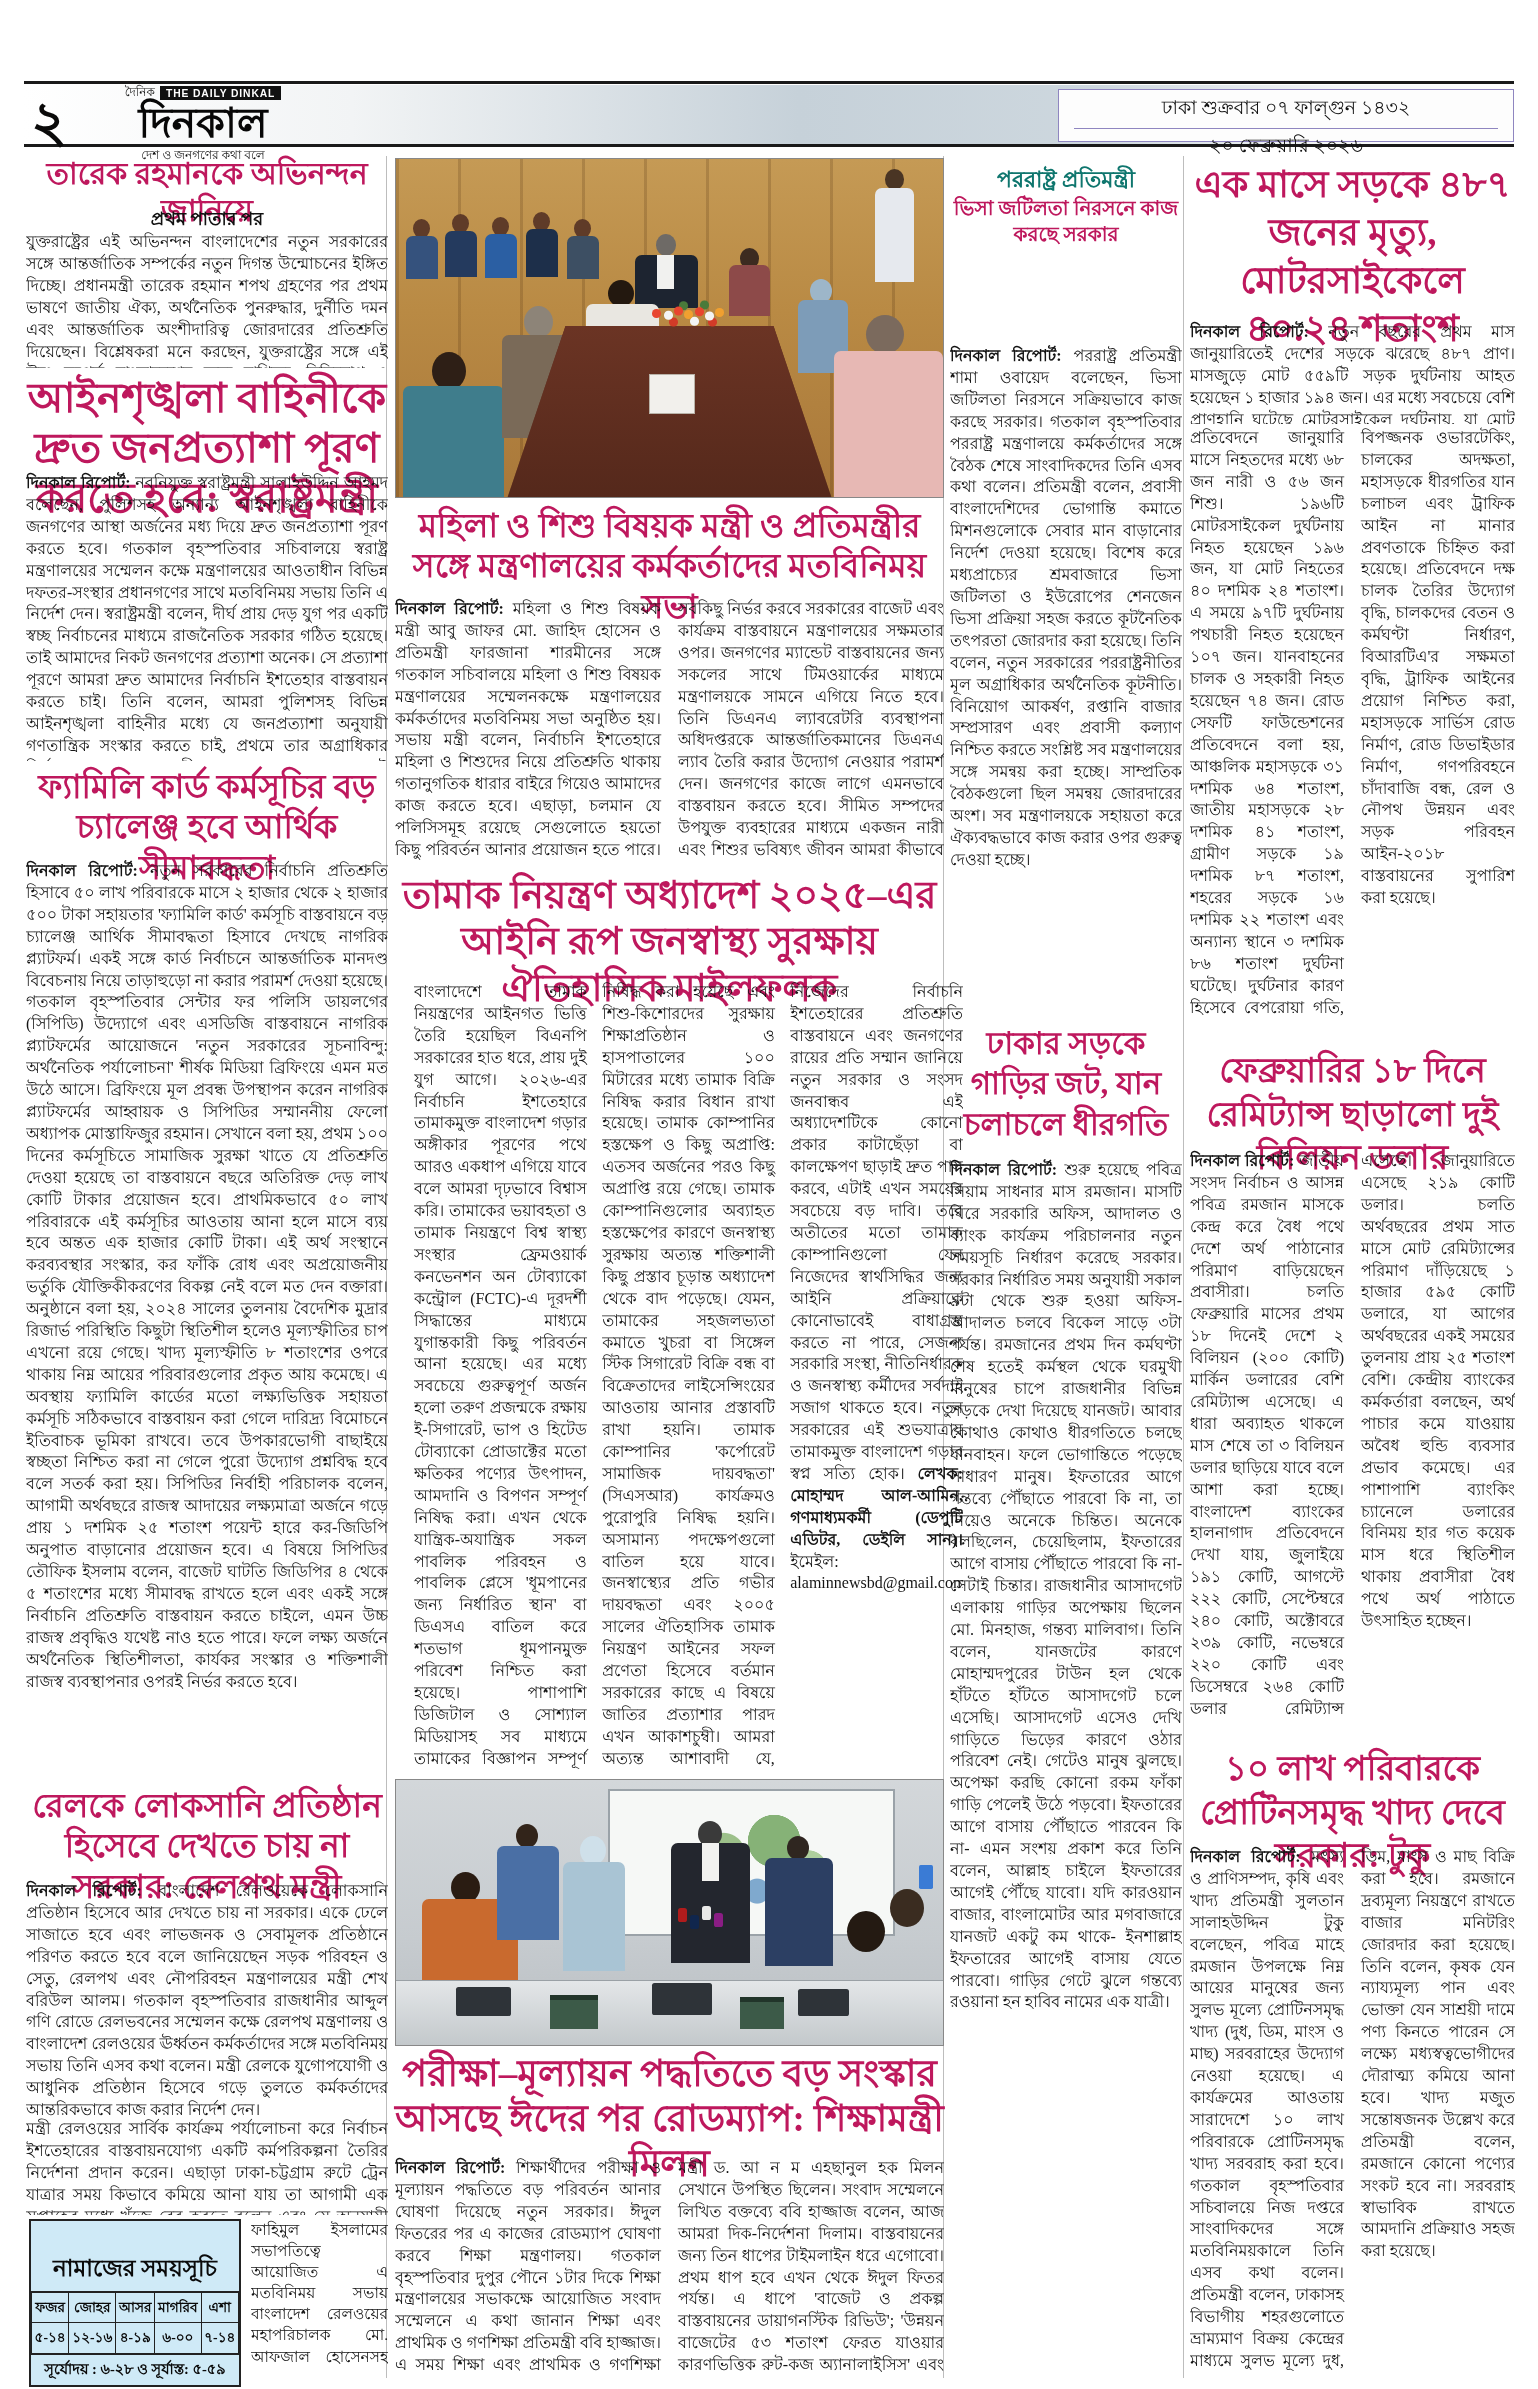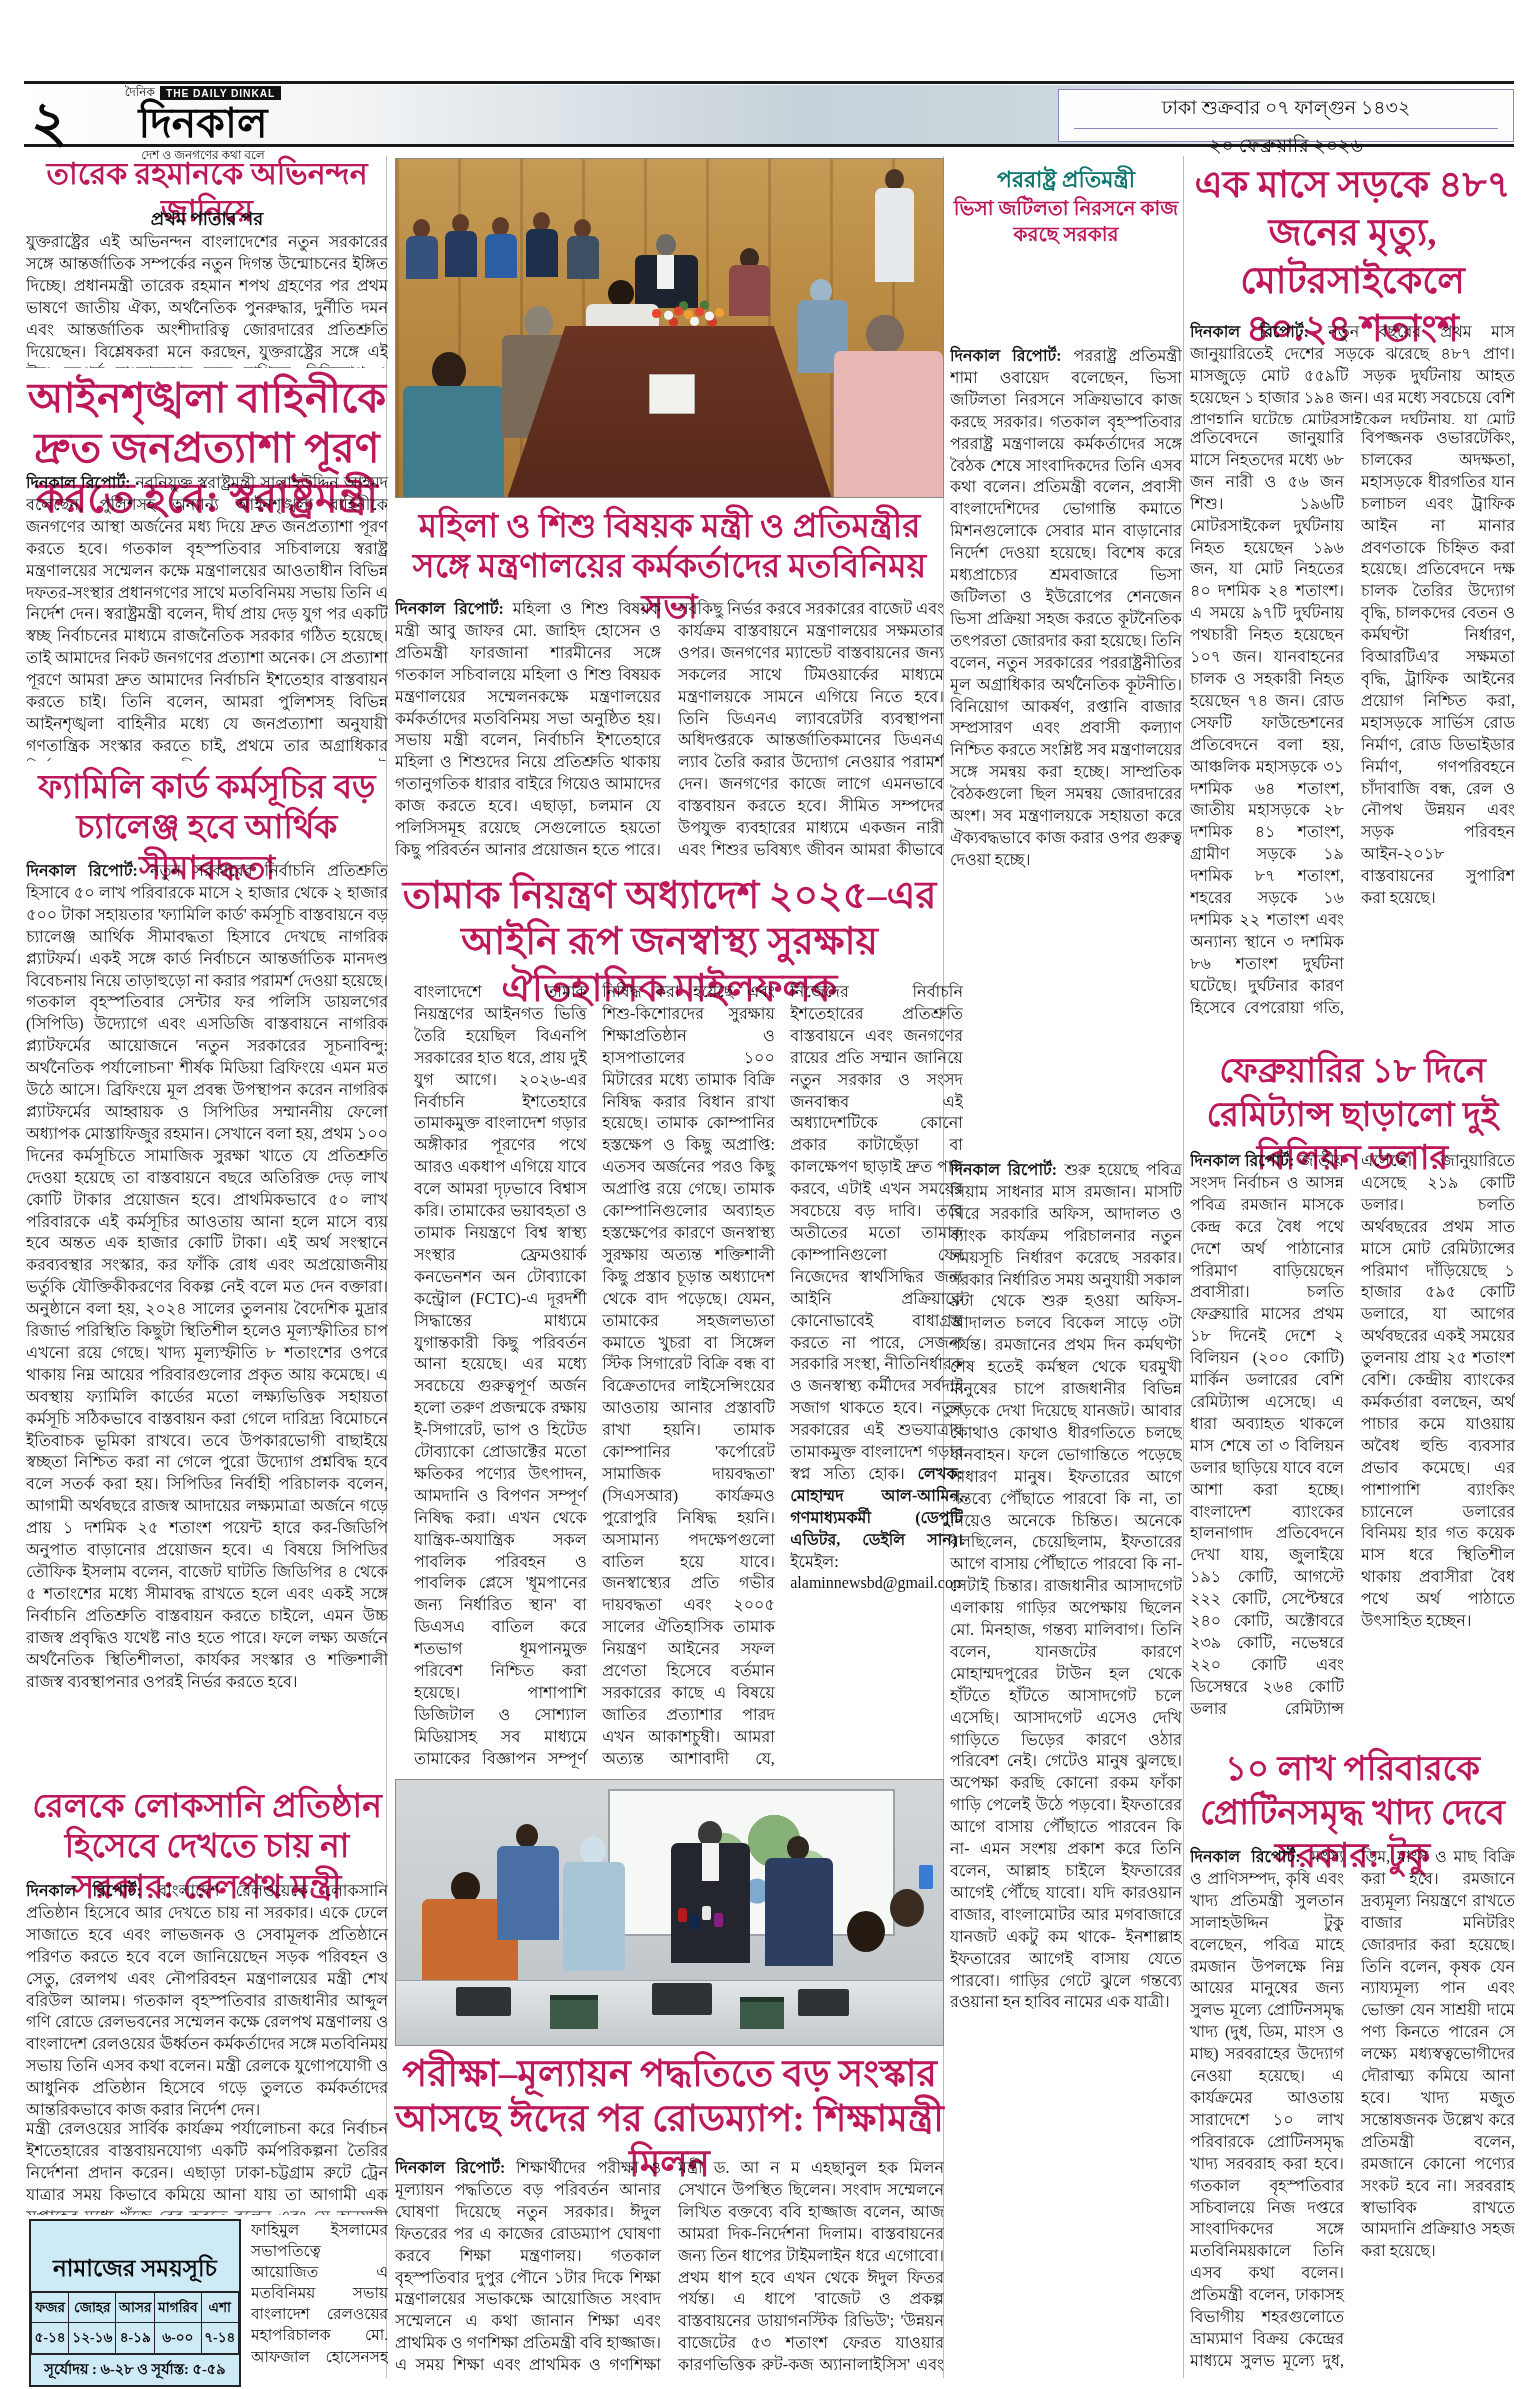--- a/index.html
+++ b/index.html
@@ -245,20 +245,21 @@
     <span>শিক্ষার্থীদের পরীক্ষা ও মূল্যায়ন পদ্ধতিতে বড় পরিবর্তন আনার ঘোষণা দিয়েছে নতুন সরকার। ঈদুল ফিতরের পর এ কাজের রোডম্যাপ ঘোষণা করবে শিক্ষা মন্ত্রণালয়। গতকাল বৃহস্পতিবার দুপুর পৌনে ১টার দিকে শিক্ষা মন্ত্রণালয়ের সভাকক্ষে আয়োজিত সংবাদ সম্মেলনে এ কথা জানান শিক্ষা এবং প্রাথমিক ও গণশিক্ষা প্রতিমন্ত্রী ববি হাজ্জাজ। এ সময় শিক্ষা এবং প্রাথমিক ও গণশিক্ষা মন্ত্রী ড. আ ন ম এহছানুল হক মিলন সেখানে উপস্থিত ছিলেন। সংবাদ সম্মেলনে লিখিত বক্তব্যে ববি হাজ্জাজ বলেন, আজ আমরা দিক-নির্দেশনা দিলাম। বাস্তবায়নের জন্য তিন ধাপের টাইমলাইন ধরে এগোবো। প্রথম ধাপ হবে এখন থেকে ঈদুল ফিতর পর্যন্ত। এ ধাপে 'বাজেট ও প্রকল্প বাস্তবায়নের ডায়াগনস্টিক রিভিউ'; 'উন্নয়ন বাজেটের ৫৩ শতাংশ ফেরত যাওয়ার কারণভিত্তিক রুট-কজ অ্যানালাইসিস' এবং 'শিক্ষকদের ট্যাব দেওয়া, মাল্টিমিডিয়া ক্লাসরুম ও ভাষা শিক্ষার পাইলট ডিজাইন' করা হবে। দ্বিতীয় ঘোষণা অনুযায়ী শিক্ষা মন্ত্রণালয়ের দ্বিতীয় ধাপ শুরু হবে ঈদুল ফিতরের পর। ববি হাজ্জাজ বলেন, দ্বিতীয় ধাপে আমরা প্রধানমন্ত্রী তারেক রহমানের সম্মতি নিয়ে জাতীয় শিক্ষা রোডম্যাপ ঘোষণা করবো। সেটা মন্ত্রণালয়ভিত্তিক, বিভাগভিত্তিক ও পরিমাপযোগ্য সূচকসহ। তৃতীয় ধাপে হবে ১২ থেকে ৩৬ মাসের; অর্থাৎ এক বছর থেকে তিন বছর। এ ধাপের কাজের বর্ণনা তুলে ধরে শিক্ষা প্রতিমন্ত্রী বলেন, তৃতীয় ধাপে আমরা পরীক্ষা ও মূল্যায়ন বড় টেকনিক্যাল রি-ফর্ম করবো। কারিগরি, সাধারণ এবং মাদরাসা শিক্ষায় ব্রিজিং (সেতুবন্ধ) করা হবে। এছাড়া বিশ্ববিদ্যালয়ে গবেষণা ও ইনোভেশন গ্র্যান্ট স্কেল আপ করা হবে।</span>
   </div>
 
   <div class="np kicker" style="left:950px;top:162px;width:232px;font-size:22px;">পররাষ্ট্র প্রতিমন্ত্রী</div>
   <div class="np hl" style="left:950px;top:195px;width:232px;font-size:20px;line-height:1.3;">ভিসা জটিলতা নিরসনে কাজ করছে সরকার</div>
   <div class="np bt" style="left:950px;top:345px;width:232px;height:672px;">
     <b>দিনকাল রিপোর্ট:</b>
     <span>পররাষ্ট্র প্রতিমন্ত্রী শামা ওবায়েদ বলেছেন, ভিসা জটিলতা নিরসনে সক্রিয়ভাবে কাজ করছে সরকার। গতকাল বৃহস্পতিবার পররাষ্ট্র মন্ত্রণালয়ে কর্মকর্তাদের সঙ্গে বৈঠক শেষে সাংবাদিকদের তিনি এসব কথা বলেন। প্রতিমন্ত্রী বলেন, প্রবাসী বাংলাদেশিদের ভোগান্তি কমাতে মিশনগুলোকে সেবার মান বাড়ানোর নির্দেশ দেওয়া হয়েছে। বিশেষ করে মধ্যপ্রাচ্যের শ্রমবাজারে ভিসা জটিলতা ও ইউরোপের শেনজেন ভিসা প্রক্রিয়া সহজ করতে কূটনৈতিক তৎপরতা জোরদার করা হয়েছে। তিনি বলেন, নতুন সরকারের পররাষ্ট্রনীতির মূল অগ্রাধিকার অর্থনৈতিক কূটনীতি। বিনিয়োগ আকর্ষণ, রপ্তানি বাজার সম্প্রসারণ এবং প্রবাসী কল্যাণ নিশ্চিত করতে সংশ্লিষ্ট সব মন্ত্রণালয়ের সঙ্গে সমন্বয় করা হচ্ছে। সাম্প্রতিক বৈঠকগুলো ছিল সমন্বয় জোরদারের অংশ। সব মন্ত্রণালয়কে সহায়তা করে ঐক্যবদ্ধভাবে কাজ করার ওপর গুরুত্ব দেওয়া হচ্ছে।</span>
   </div>
 
+  <div class="np hl" style="left:950px;top:1024px;width:232px;font-size:31px;line-height:1.3;">ঢাকার সড়কে গাড়ির জট, যান চলাচলে ধীরগতি</div>
   <div class="np bt" style="left:950px;top:1159px;width:232px;height:1152px;">
     <b>দিনকাল রিপোর্ট:</b>
     <span>শুরু হয়েছে পবিত্র সিয়াম সাধনার মাস রমজান। মাসটি ঘিরে সরকারি অফিস, আদালত ও ব্যাংক কার্যক্রম পরিচালনার নতুন সময়সূচি নির্ধারণ করেছে সরকার। সরকার নির্ধারিত সময় অনুযায়ী সকাল ৯টা থেকে শুরু হওয়া অফিস-আদালত চলবে বিকেল সাড়ে ৩টা পর্যন্ত। রমজানের প্রথম দিন কর্মঘণ্টা শেষ হতেই কর্মস্থল থেকে ঘরমুখী মানুষের চাপে রাজধানীর বিভিন্ন সড়কে দেখা দিয়েছে যানজট। আবার কোথাও কোথাও ধীরগতিতে চলছে যানবাহন। ফলে ভোগান্তিতে পড়েছে সাধারণ মানুষ। ইফতারের আগে গন্তব্যে পৌঁছাতে পারবো কি না, তা নিয়েও অনেকে চিন্তিত। অনেকে বলছিলেন, চেয়েছিলাম, ইফতারের আগে বাসায় পৌঁছাতে পারবো কি না- সেটাই চিন্তার। রাজধানীর আসাদগেট এলাকায় গাড়ির অপেক্ষায় ছিলেন মো. মিনহাজ, গন্তব্য মালিবাগ। তিনি বলেন, যানজটের কারণে মোহাম্মদপুরের টাউন হল থেকে হাঁটতে হাঁটতে আসাদগেট চলে এসেছি। আসাদগেট এসেও দেখি গাড়িতে ভিড়ের কারণে ওঠার পরিবেশ নেই। গেটেও মানুষ ঝুলছে। অপেক্ষা করছি কোনো রকম ফাঁকা গাড়ি পেলেই উঠে পড়বো। ইফতারের আগে বাসায় পৌঁছাতে পারবেন কি না- এমন সংশয় প্রকাশ করে তিনি বলেন, আল্লাহ চাইলে ইফতারের আগেই পৌঁছে যাবো। যদি কারওয়ান বাজার, বাংলামোটর আর মগবাজারে যানজট একটু কম থাকে- ইনশাল্লাহ ইফতারের আগেই বাসায় যেতে পারবো। গাড়ির গেটে ঝুলে গন্তব্যে রওয়ানা হন হাবিব নামের এক যাত্রী।</span>
   </div>
 
   <div class="np hl" style="left:1190px;top:161px;width:325px;font-size:37px;line-height:1.3;">এক মাসে সড়কে ৪৮৭ জনের মৃত্যু, মোটরসাইকেলে ৪০.২৪ শতাংশ</div>
   <div class="np bt" style="left:1190px;top:321px;width:325px;height:103px;">
     <b>দিনকাল রিপোর্ট:</b>
     <span>নতুন বছরের প্রথম মাস জানুয়ারিতেই দেশের সড়কে ঝরেছে ৪৮৭ প্রাণ। মাসজুড়ে মোট ৫৫৯টি সড়ক দুর্ঘটনায় আহত হয়েছেন ১ হাজার ১৯৪ জন। এর মধ্যে সবচেয়ে বেশি প্রাণহানি ঘটেছে মোটরসাইকেল দুর্ঘটনায়, যা মোট নিহতের ৪০ দশমিক ২৪ শতাংশ।</span>
   </div>

